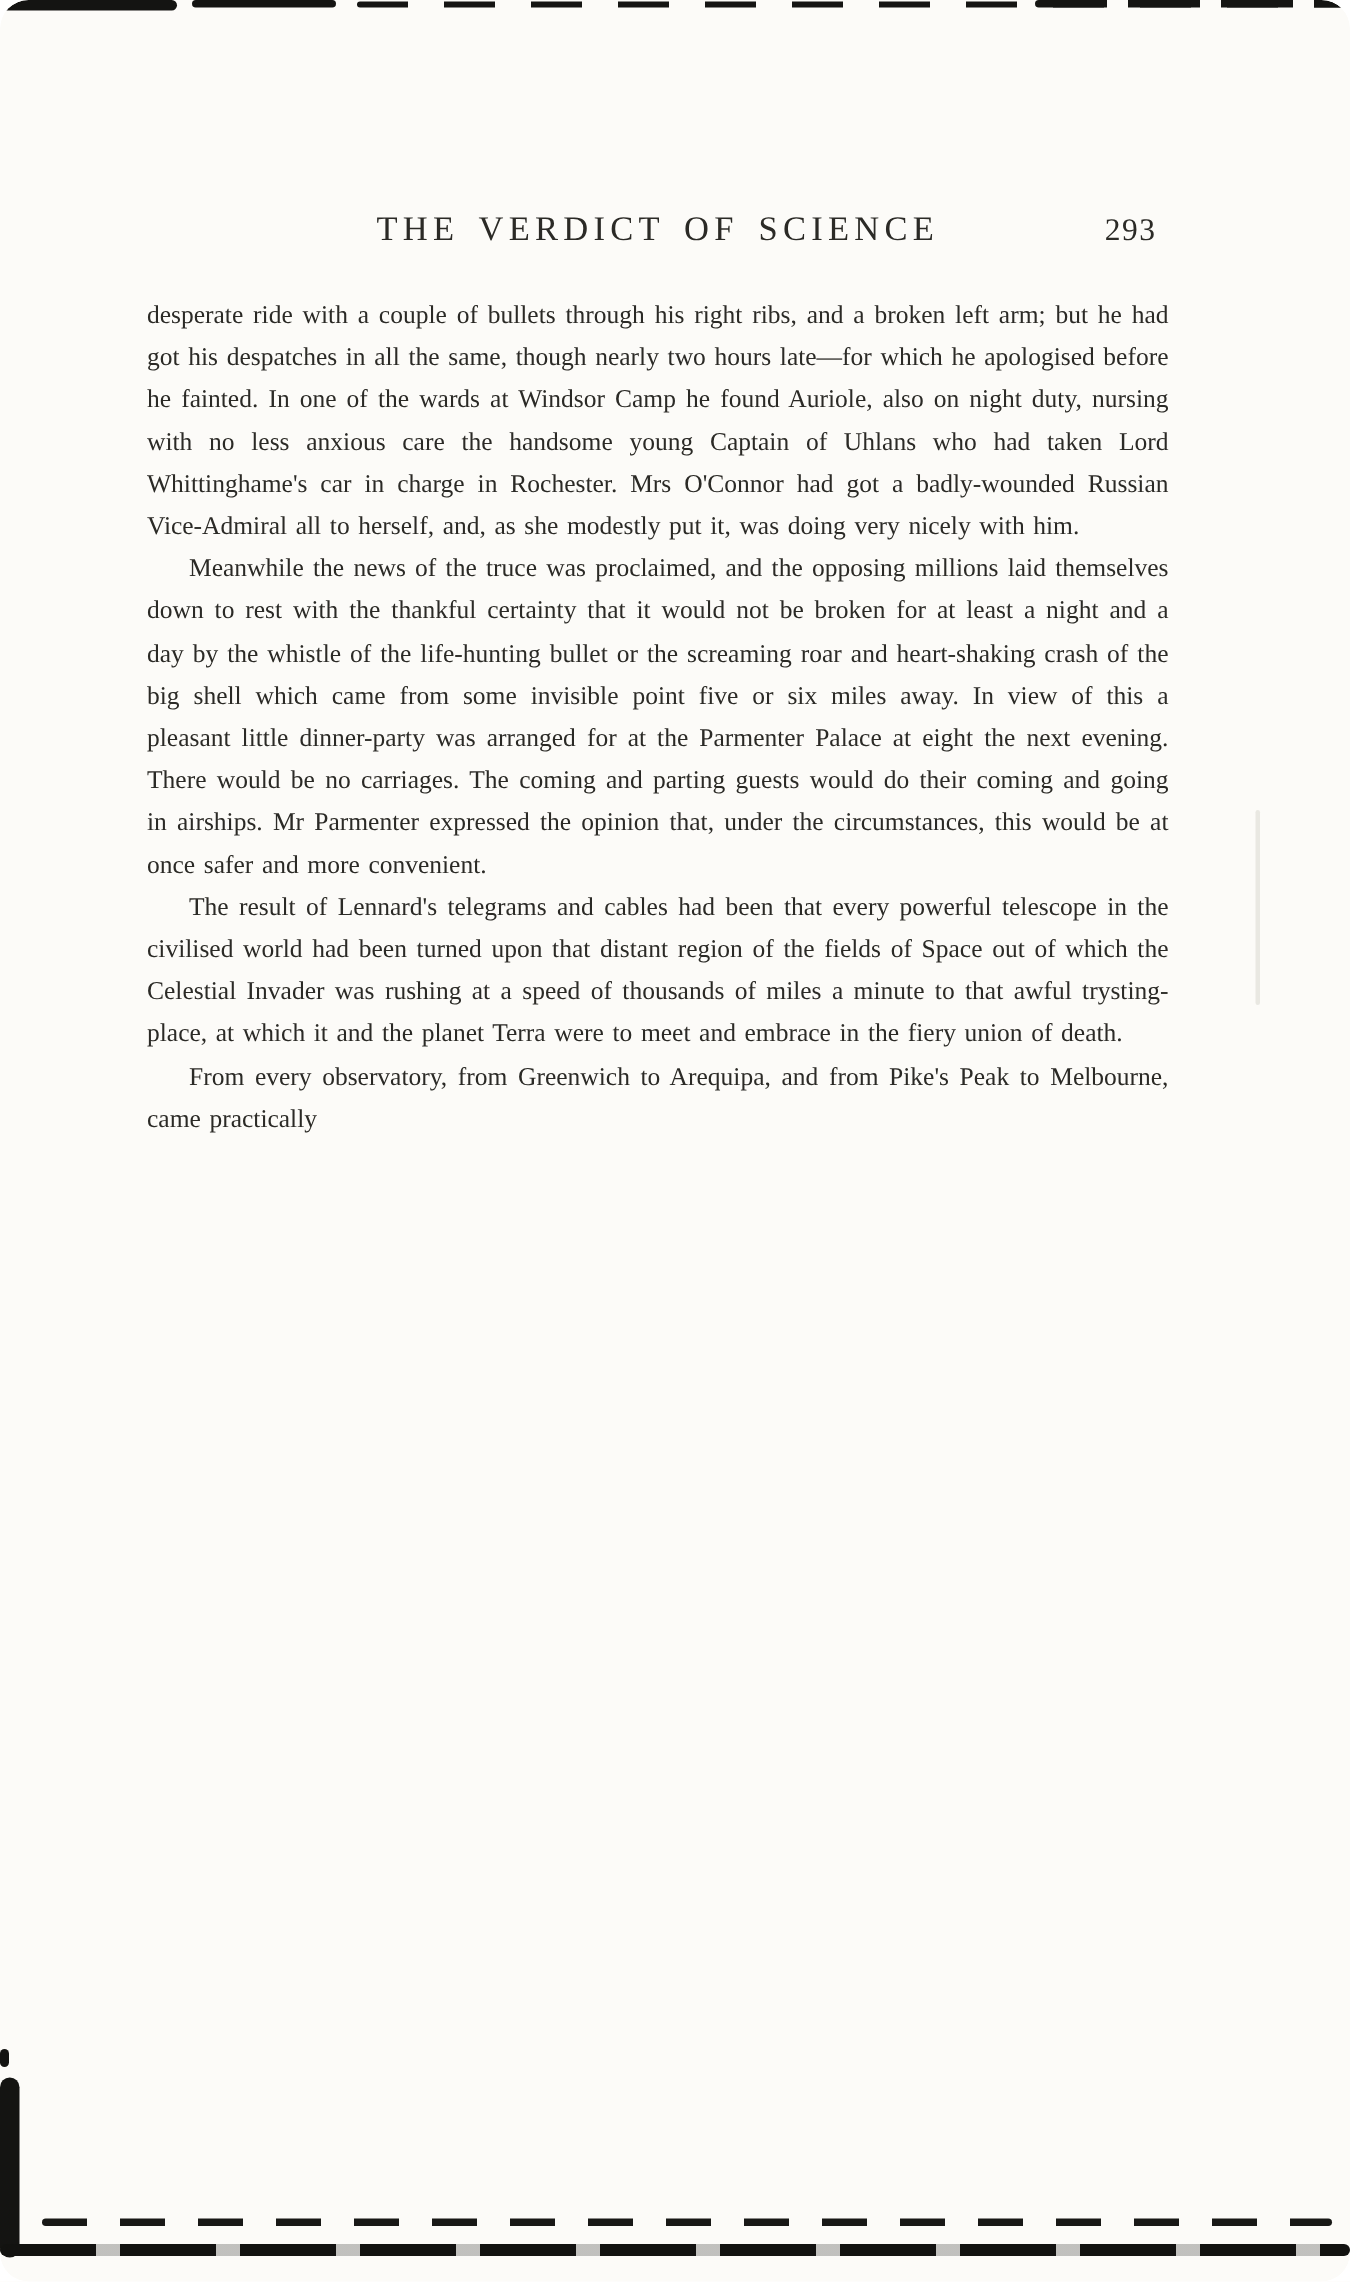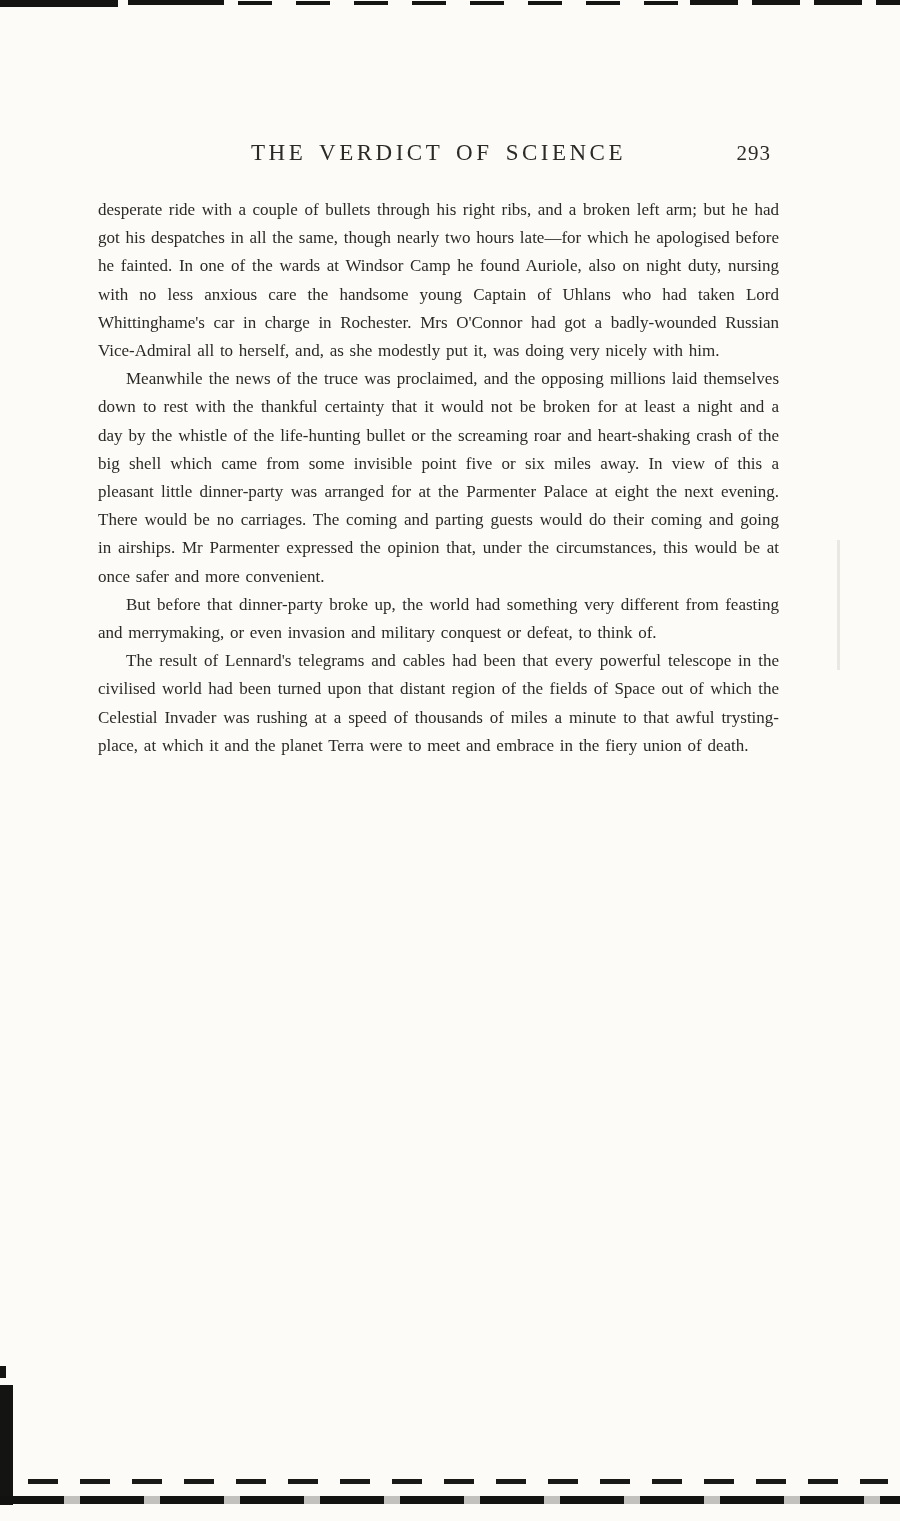--- a/index.html
+++ b/index.html
@@ -1,15 +1,15 @@
 <!DOCTYPE html>
 <html style="--paper: #fcfbf8; --ink: #2b2a26;"><head>
 <meta charset="utf-8">
 <style>
-  * { margin: 0; padding: 0; box-sizing: border-box; }
+  * { margin: 0; padding: 0; box-sizing: border-box; border-radius: 19px; }
   html, body { width: 900px; height: 1521px; }
   body {
     font-family: "Liberation Serif", "DejaVu Serif", serif;
     background: #ffffff;
   }
   .page {
     position: relative;
     width: 900px;
     height: 1521px;
     background: var(--paper, #fcfbf8);
@@ -87,18 +87,18 @@
 
     <header class="running-head">
       <span class="title">THE VERDICT OF SCIENCE</span>
       <span class="folio">293</span>
     </header>
 
     <section class="page-body">
 
     <p class="para">desperate ride with a couple of bullets through his right ribs, and a broken left arm; but he had got his despatches in all the same, though nearly two hours late—for which he apologised before he fainted. In one of the wards at Windsor Camp he found Auriole, also on night duty, nursing with no less anxious care the handsome young Captain of Uhlans who had taken Lord Whittinghame's car in charge in Rochester. Mrs O'Connor had got a badly-wounded Russian Vice-Admiral all to herself, and, as she modestly put it, was doing very nicely with him.</p>
         <p class="para indent">Meanwhile the news of the truce was proclaimed, and the opposing millions laid themselves down to rest with the thankful certainty that it would not be broken for at least a night and a day by the whistle of the life-hunting bullet or the screaming roar and heart-shaking crash of the big shell which came from some invisible point five or six miles away. In view of this a pleasant little dinner-party was arranged for at the Parmenter Palace at eight the next evening. There would be no carriages. The coming and parting guests would do their coming and going in airships. Mr Parmenter expressed the opinion that, under the circumstances, this would be at once safer and more convenient.</p>
-        <p class="para indent">But before that dinner-party broke up, the world had something very different from feasting and merrymaking, or even invasion and military conquest or defeat, to think of.</p>
         <p class="para indent">The result of Lennard's telegrams and cables had been that every powerful telescope in the civilised world had been turned upon that distant region of the fields of Space out of which the Celestial Invader was rushing at a speed of thousands of miles a minute to that awful trysting-place, at which it and the planet Terra were to meet and embrace in the fiery union of death.</p>
+        <p class="para indent">From every observatory, from Greenwich to Arequipa, and from Pike's Peak to Melbourne, came practically</p>
       </section>
 
   </div>
 </div>
 
 </body></html>

